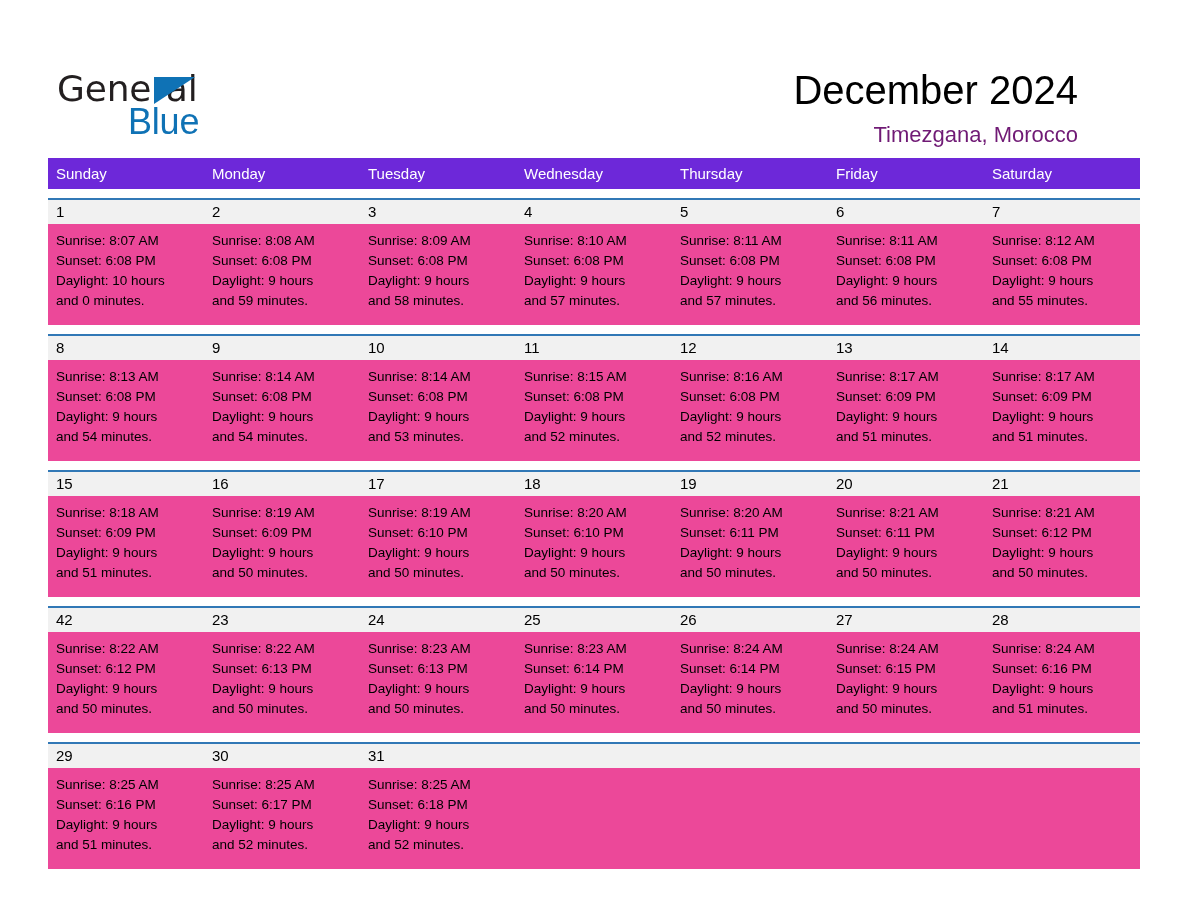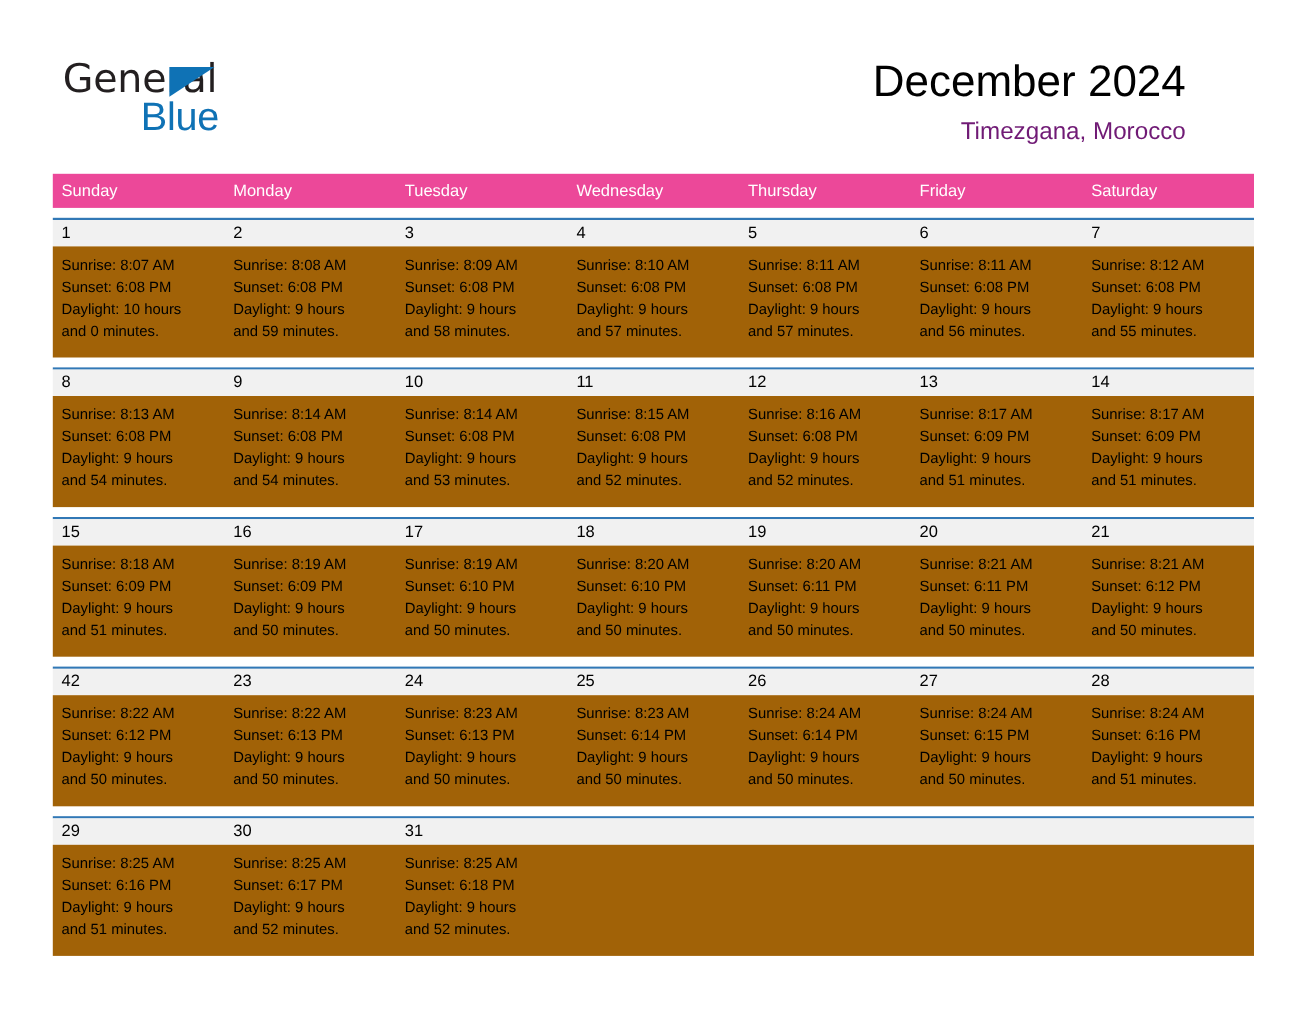--- a/index.html
+++ b/index.html
@@ -17,21 +17,21 @@
   .page {
     position: relative;
     width: 1188px;
     height: 918px;
     box-sizing: border-box;
   }
 
   
   .header {
     position: absolute;
-    left: 0; top: 0;
+    left: 0; top: 16px;
     width: 1132px;
     height: 148px;
   }
   .logo {
     position: absolute;
     left: 57px;
     top: 53px;
     width: 230px;
     height: 72px;
   }
@@ -90,21 +90,21 @@
 
   
   .calendar {
     position: absolute;
     left: 48px;
     top: 158px;
     width: 1092px;
   }
   .cal-head {
     display: flex;
-    background: #ec4899;
+    background: #6d28d9;
     height: 31px;
   }
   .cal-head .dow {
     flex: 1 1 0;
     min-width: 0;
     color: #ffffff;
     font-size: 15px;
     line-height: 31px;
     padding-left: 8px;
     box-sizing: border-box;
@@ -127,21 +127,21 @@
     flex: 1 1 0;
     min-width: 0;
     font-size: 15px;
     line-height: 24px;
     padding-left: 8px;
     box-sizing: border-box;
     color: #000000;
   }
   .week-body {
     display: flex;
-    background: #a16207;
+    background: #ec4899;
     height: 101px;
   }
   .week-body .cell {
     flex: 1 1 0;
     min-width: 0;
     padding: 7px 8px 0 8px;
     box-sizing: border-box;
   }
   .cell-line {
     font-size: 13.5px;

